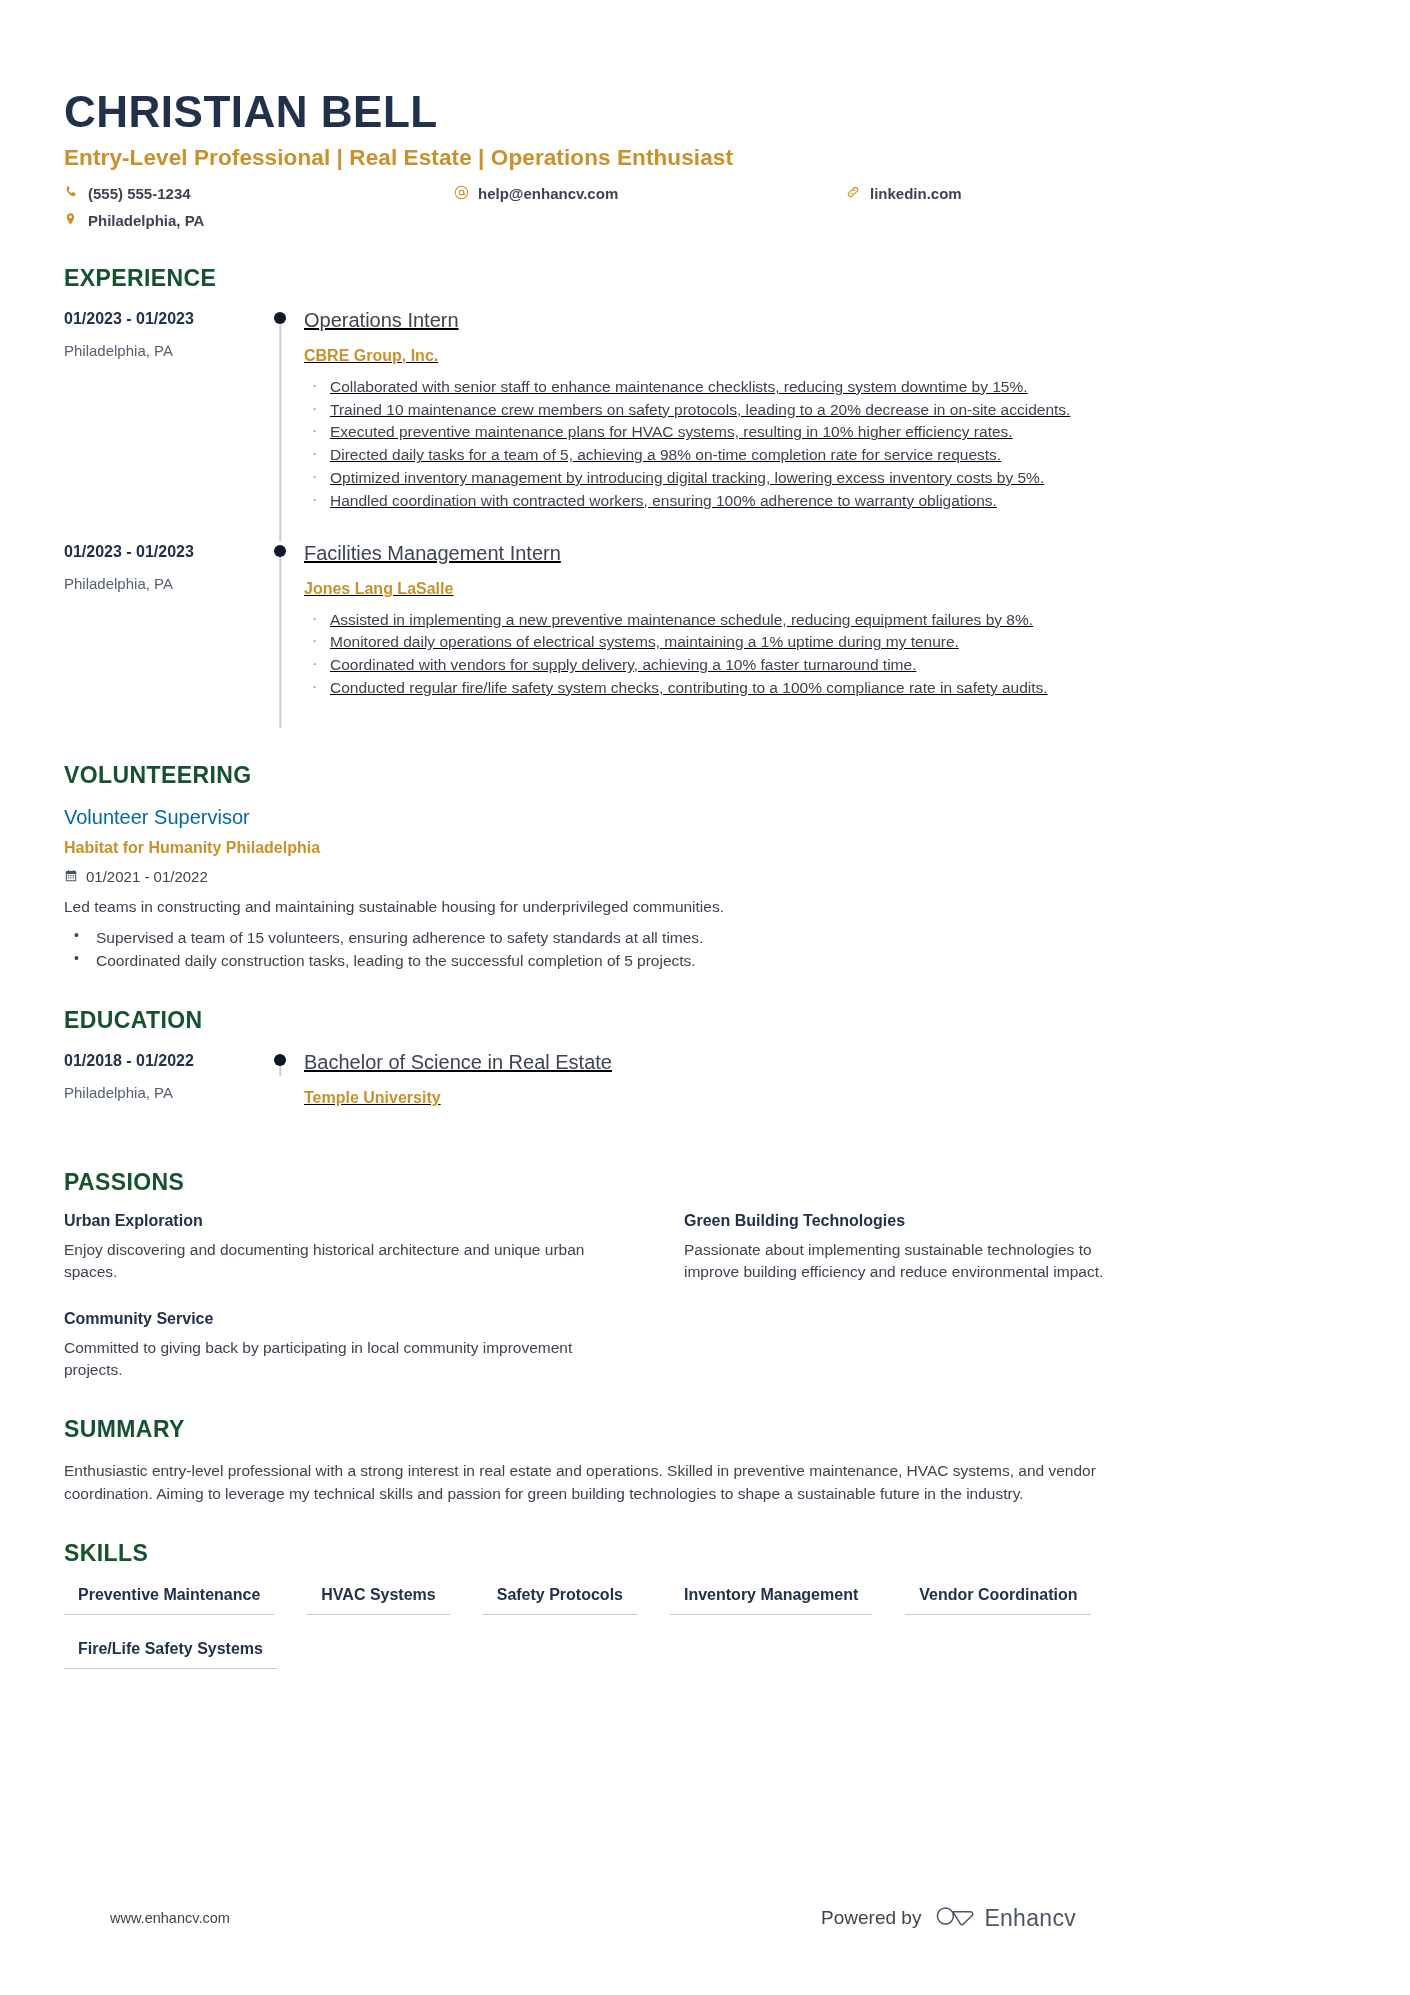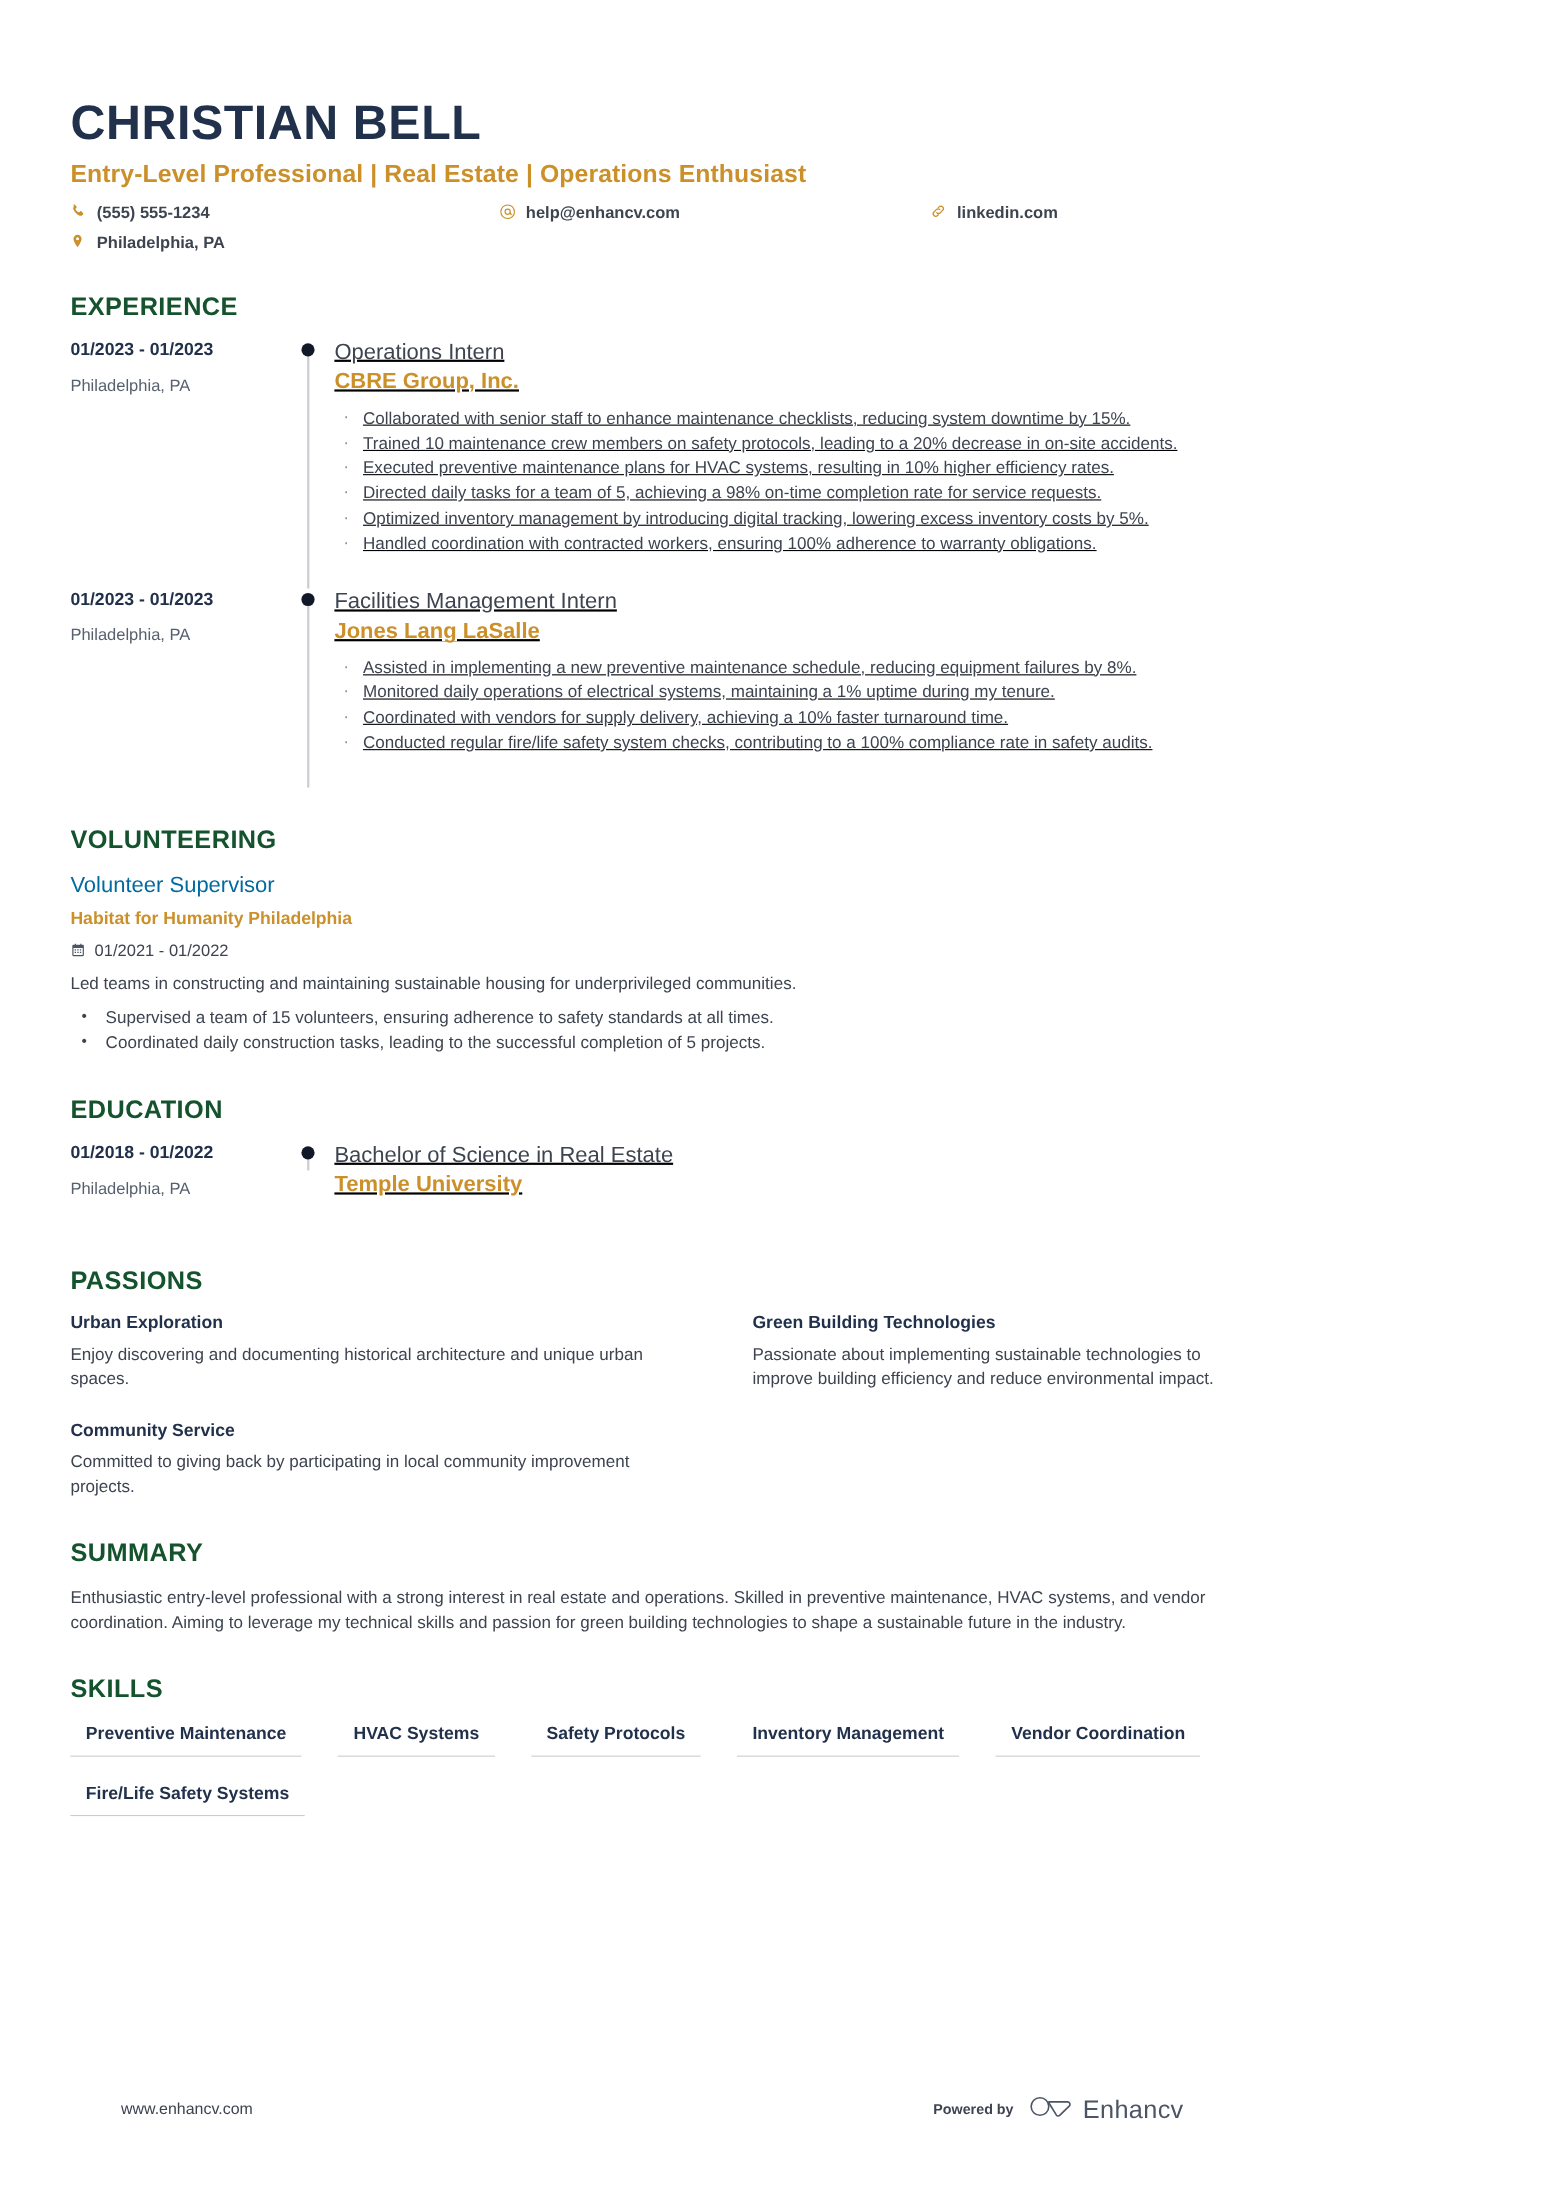--- a/index.html
+++ b/index.html
@@ -115,24 +115,24 @@
     background: #c9ccd1;
   }
   .tl-rail.stub .line { bottom: auto; height: 16px; }
   .tl-body { padding-left: 4px; padding-bottom: 28px; text-decoration: underline; }
   .job-title {
     font-size: 20px;
     color: #3d4450;
     line-height: 1.25;
   }
   .job-org {
-    font-size: 20px;
+    font-size: 16px;
     font-weight: bold;
     color: #cb9029;
-    margin-top: 3px;
+    margin-top: 14px;
   }
   ul.job-bullets {
     margin-top: 11px;
     list-style: none;
   }
   ul.job-bullets li {
     position: relative;
     padding-left: 26px;
     font-size: 15.5px;
     color: #3d4450;
@@ -247,23 +247,22 @@
   .footer-url {
     font-size: 14.5px;
     color: #3d4450;
   }
   .powered {
     display: flex;
     align-items: center;
     gap: 14px;
   }
   .powered-by {
-    font-size: 13px;
-    color: #3d4450;
-    font-weight: bold;
+    font-size: 19px;
+    color: #3d4450;
   }
   .brand {
     display: flex;
     align-items: center;
     gap: 9px;
   }
   .brand-name {
     font-size: 23px;
     color: #4b5563;
     letter-spacing: 0.3px;

